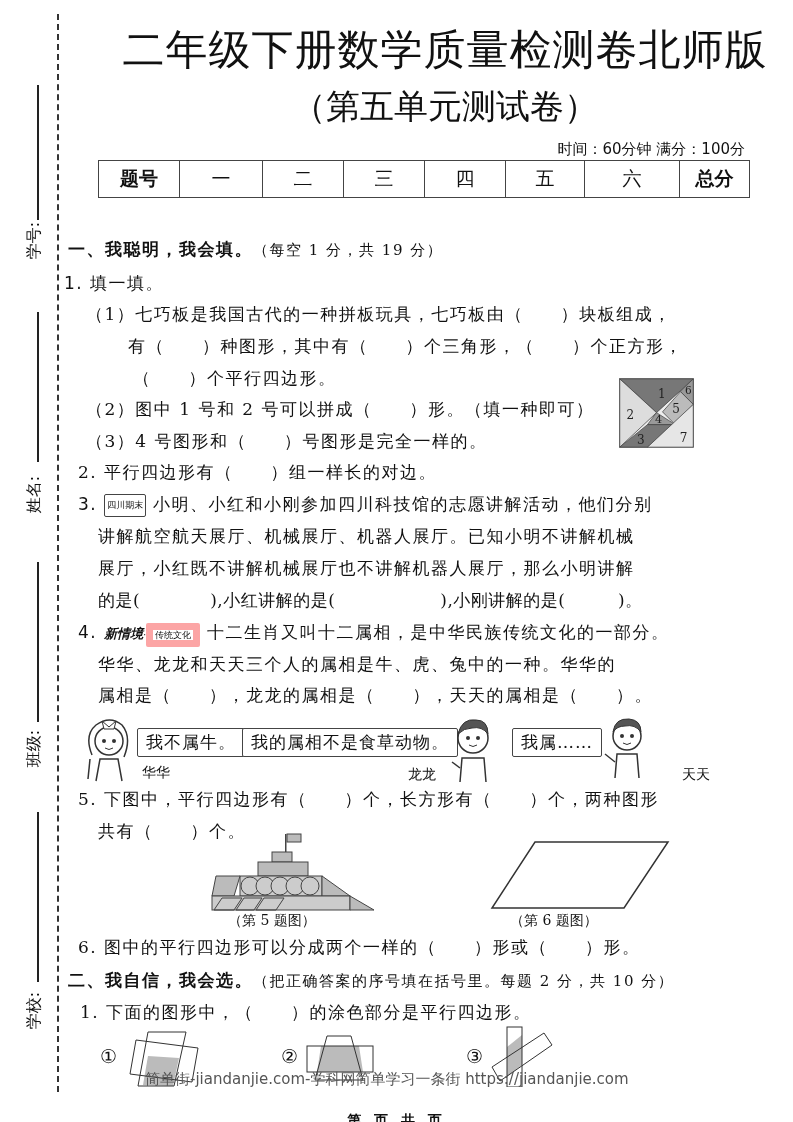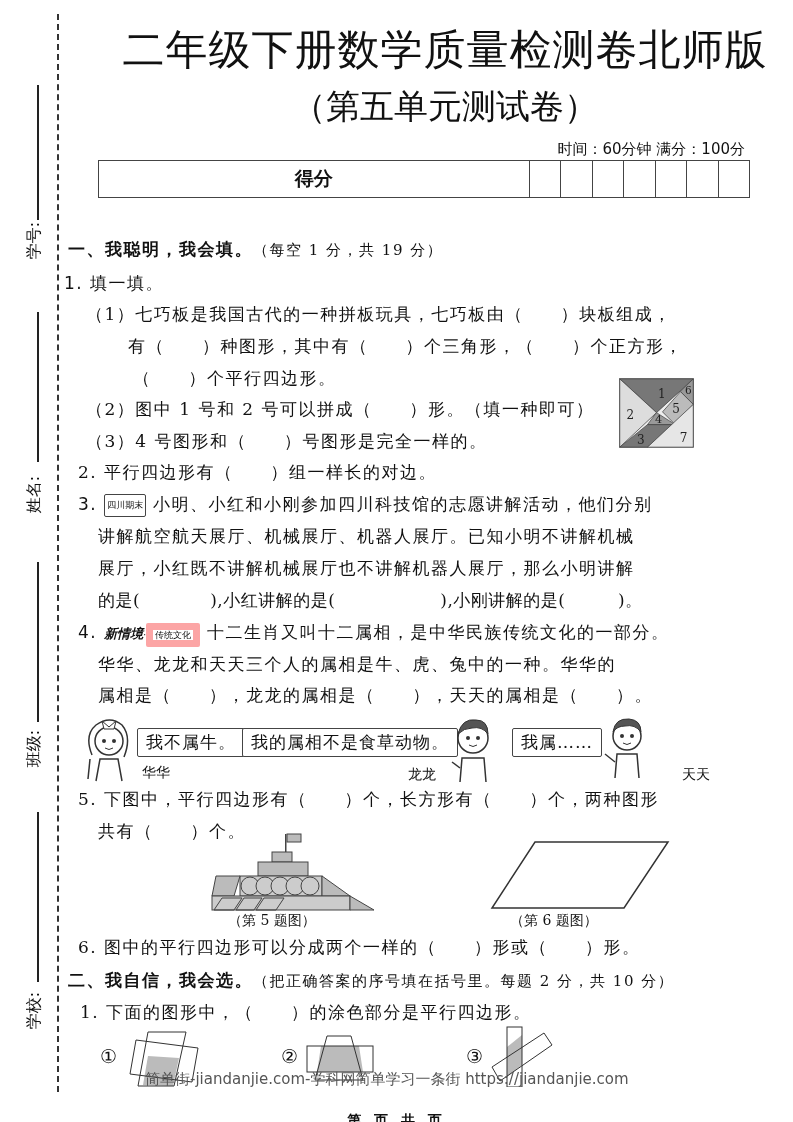--- a/index.html
+++ b/index.html
@@ -51,29 +51,29 @@
 <div class="side-label" style="top:738px;">班级:</div>
 <div class="side-rule" style="top:812px;height:170px;"></div>
 <div class="side-label" style="top:1000px;">学校:</div>
 
 <div class="abs title">二年级下册数学质量检测卷北师版</div>
 <div class="abs subtitle">（第五单元测试卷）</div>
 <div class="abs meta">时间：60分钟  满分：100分</div>
 
 <table class="score">
   <tbody>
-  <tr>
-    <td class="hdr">得分</td>
-    <td></td>
-    <td></td>
-    <td></td>
-    <td></td>
-    <td></td>
-    <td></td>
-    <td></td>
+      <tr>
+    <td class="hdr" style="width:78px">题号</td>
+    <td style="width:80px">一</td>
+    <td style="width:78px">二</td>
+    <td style="width:78px">三</td>
+    <td style="width:78px">四</td>
+    <td style="width:76px">五</td>
+    <td style="width:92px">六</td>
+    <td class="hdr">总分</td>
   </tr>
 </tbody>
   </table>
 
 <div class="line" style="left:68px;top:238px;">
   <span class="sec">一、我聪明，我会填。</span><span class="note">（每空 1 分，共 19 分）</span>
 </div>
 <div class="line qn" style="left:64px;top:272px;">1. 填一填。</div>
 <div class="line" style="left:86px;top:303px;">（1）七巧板是我国古代的一种拼板玩具，七巧板由（　　）块板组成，</div>
 <div class="line" style="left:128px;top:335px;">有（　　）种图形，其中有（　　）个三角形，（　　）个正方形，</div>

